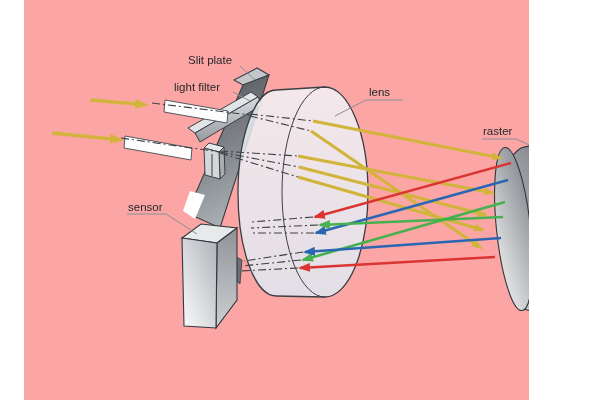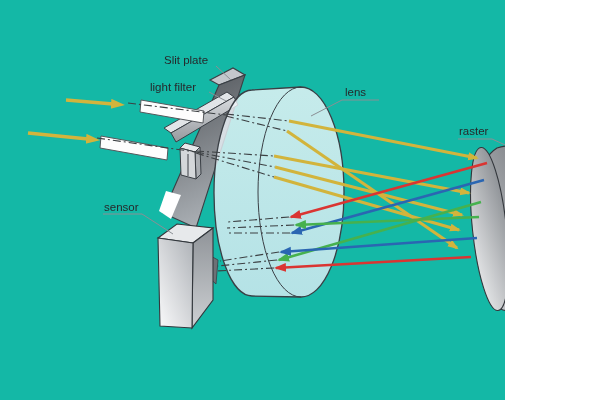--- a/index.html
+++ b/index.html
@@ -1,17 +1,17 @@
 <!DOCTYPE html>
 <html><head>
 <meta charset="utf-8">
 <style>
   html,body{margin:0;padding:0;background:#fff;}
-  .stage{position:relative;width:505px;height:400px;background:#14b8a6;overflow:hidden;
-         font-family:"Liberation Sans", sans-serif;}
+  .stage{position:relative;width:505px;height:400px;background:#fca5a5;overflow:hidden;
+         font-family:"Liberation Sans", sans-serif;margin-left:24px;}
   svg{display:block;}
   text.lbl{font-family:"Liberation Sans", sans-serif;font-size:11.5px;fill:#26282b;}
 </style>
 </head>
 <body>
 
 <div class="stage">
 <svg width="600" height="400" viewBox="0 0 600 400">
   <defs>
     <linearGradient id="gPlate" x1="0" y1="0" x2="0.25" y2="1">

